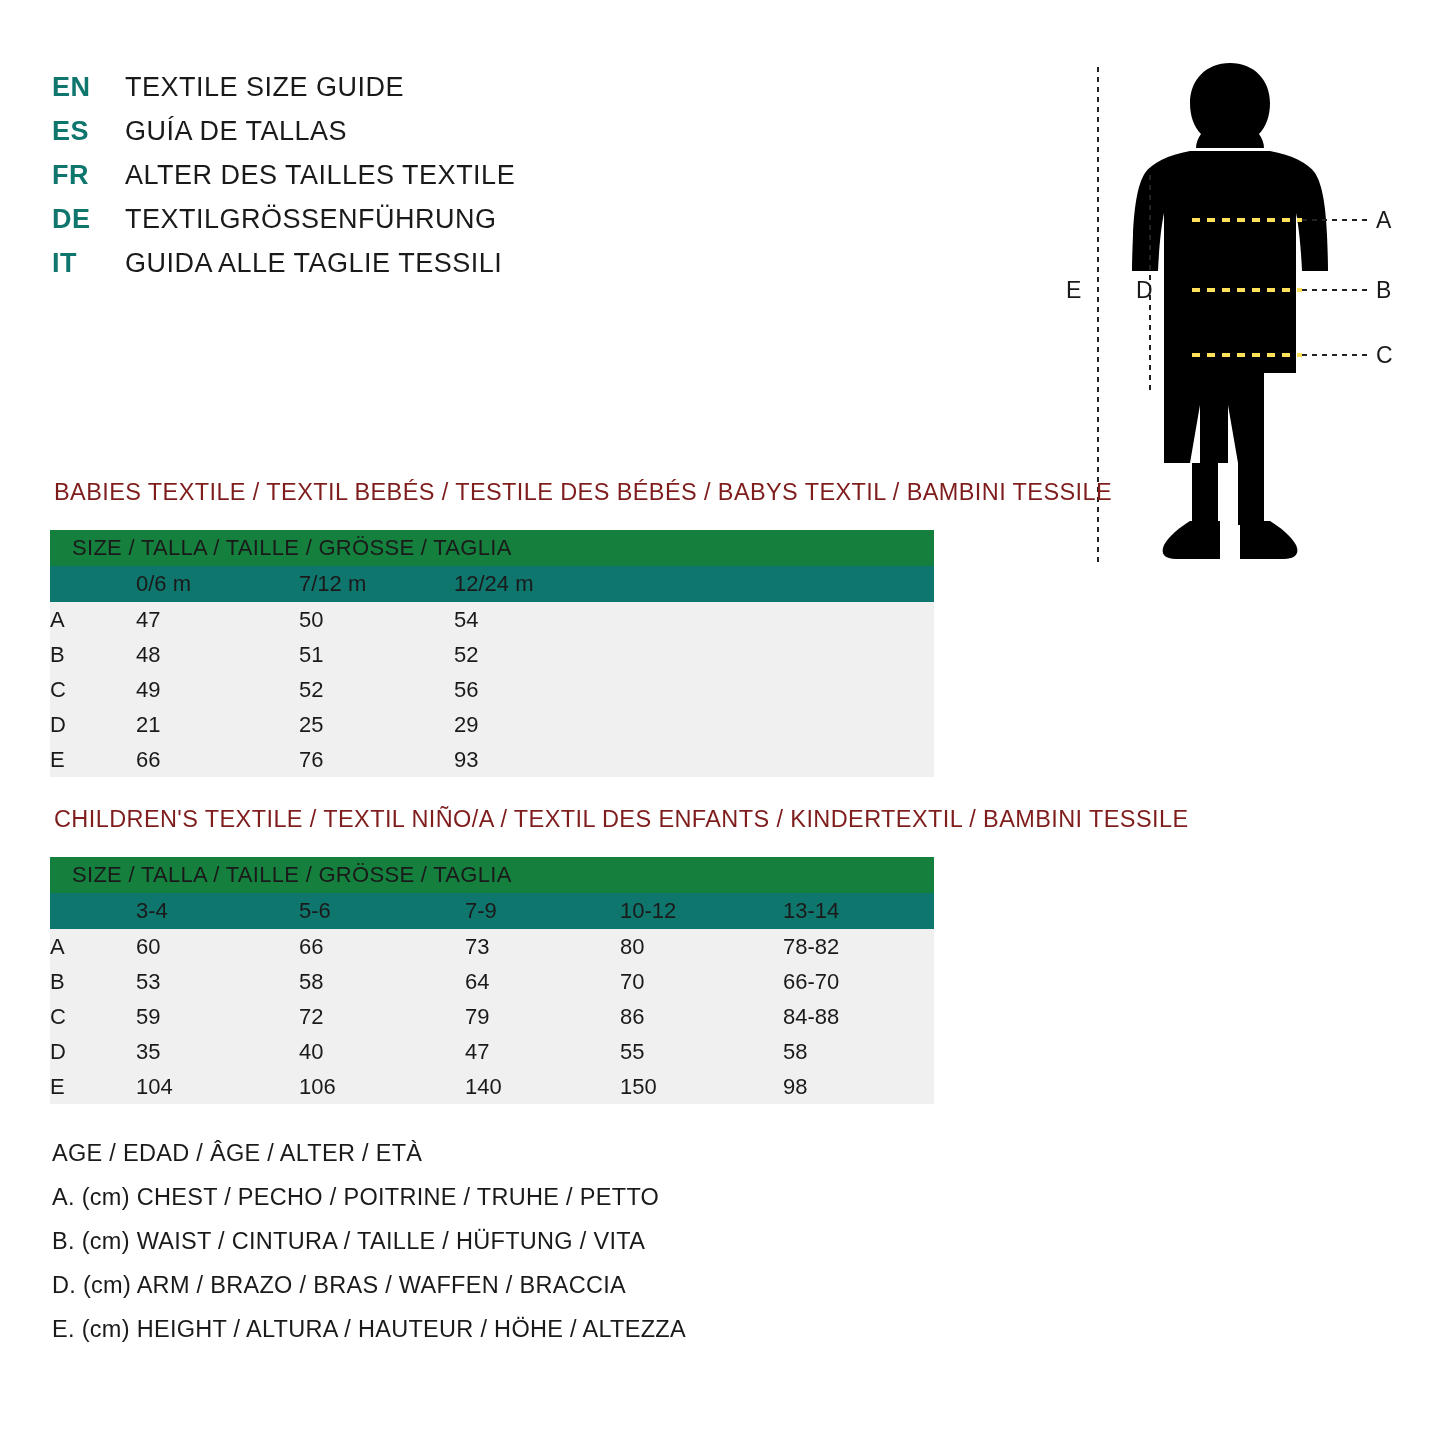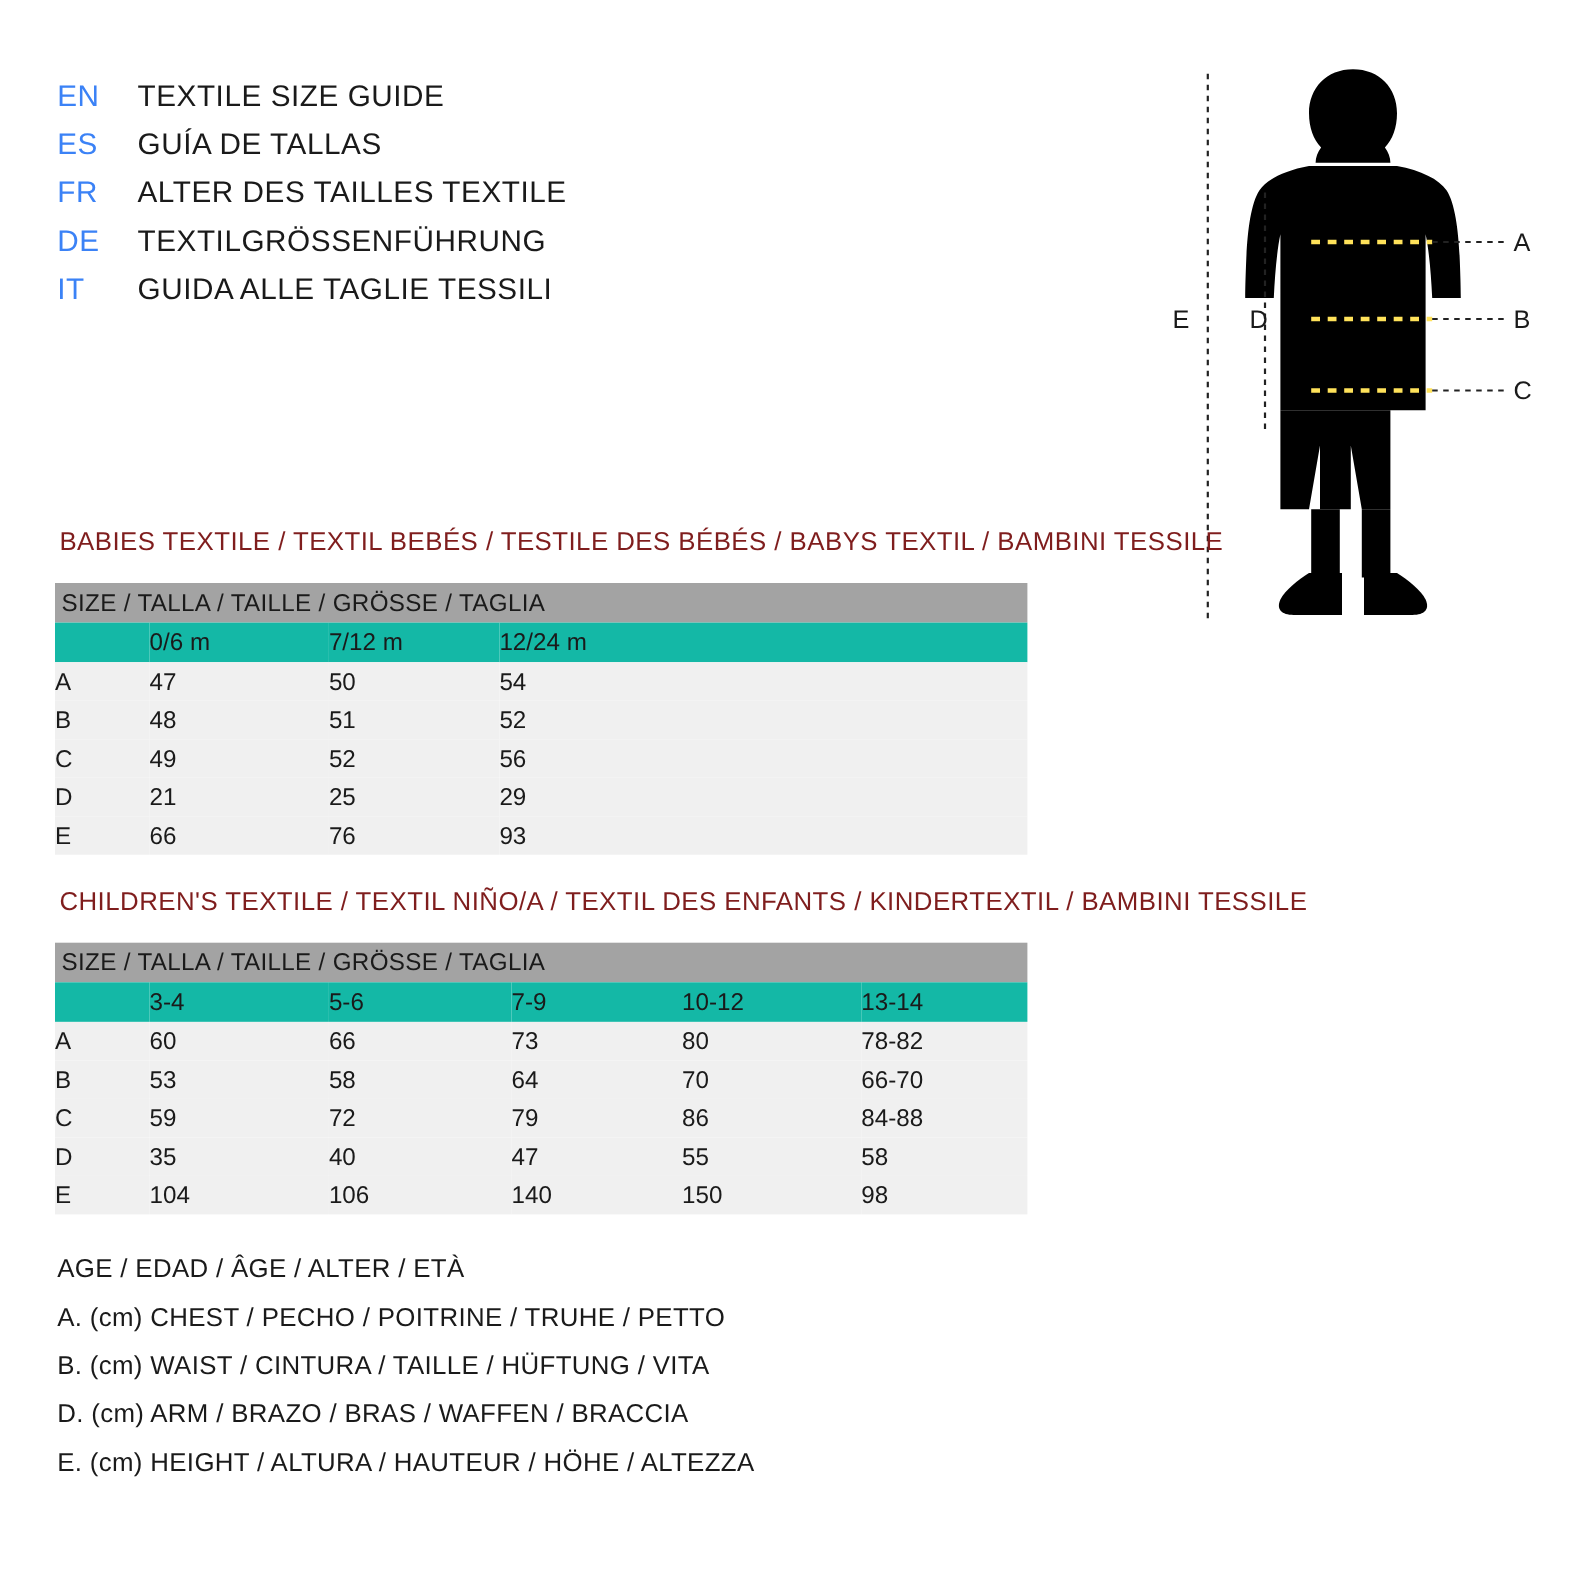--- a/index.html
+++ b/index.html
@@ -31,21 +31,22 @@
   .lang-row {
     display: flex;
     align-items: baseline;
     height: 44px;
     font-size: 27px;
     letter-spacing: 0.5px;
   }
   .lang-code {
     width: 73px;
     flex: 0 0 73px;
-    color: #3b82f6;
+    color: #0f766e;
+    font-weight: bold;
   }
   .lang-title {
     color: #1a1a1a;
   }
 
   
   .figure-wrap {
     position: absolute;
     left: 1040px;
     top: 55px;
@@ -78,28 +79,28 @@
   #children-table { top: 857px; width: 884px; }
 
   .tbl td, .tbl th {
     padding: 0;
     font-weight: normal;
     text-align: left;
     height: 35px;
     vertical-align: middle;
   }
   .hdr-row td {
-    background: #a3a3a3;
+    background: #15803d;
     font-size: 22px;
-    padding-left: 6px;
+    padding-left: 22px;
     height: 36px;
     letter-spacing: 0.3px;
   }
   .sizes-row td {
-    background: #14b8a6;
+    background: #0f766e;
     height: 36px;
   }
   .data-row td { background: #f0f0f0; }
 
   .c-label { width: 52px; padding-left: 10px; }
 
   
   #babies-table .c0 { width: 86px; }
   #babies-table .c1 { width: 163px; }
   #babies-table .c2 { width: 155px; }

